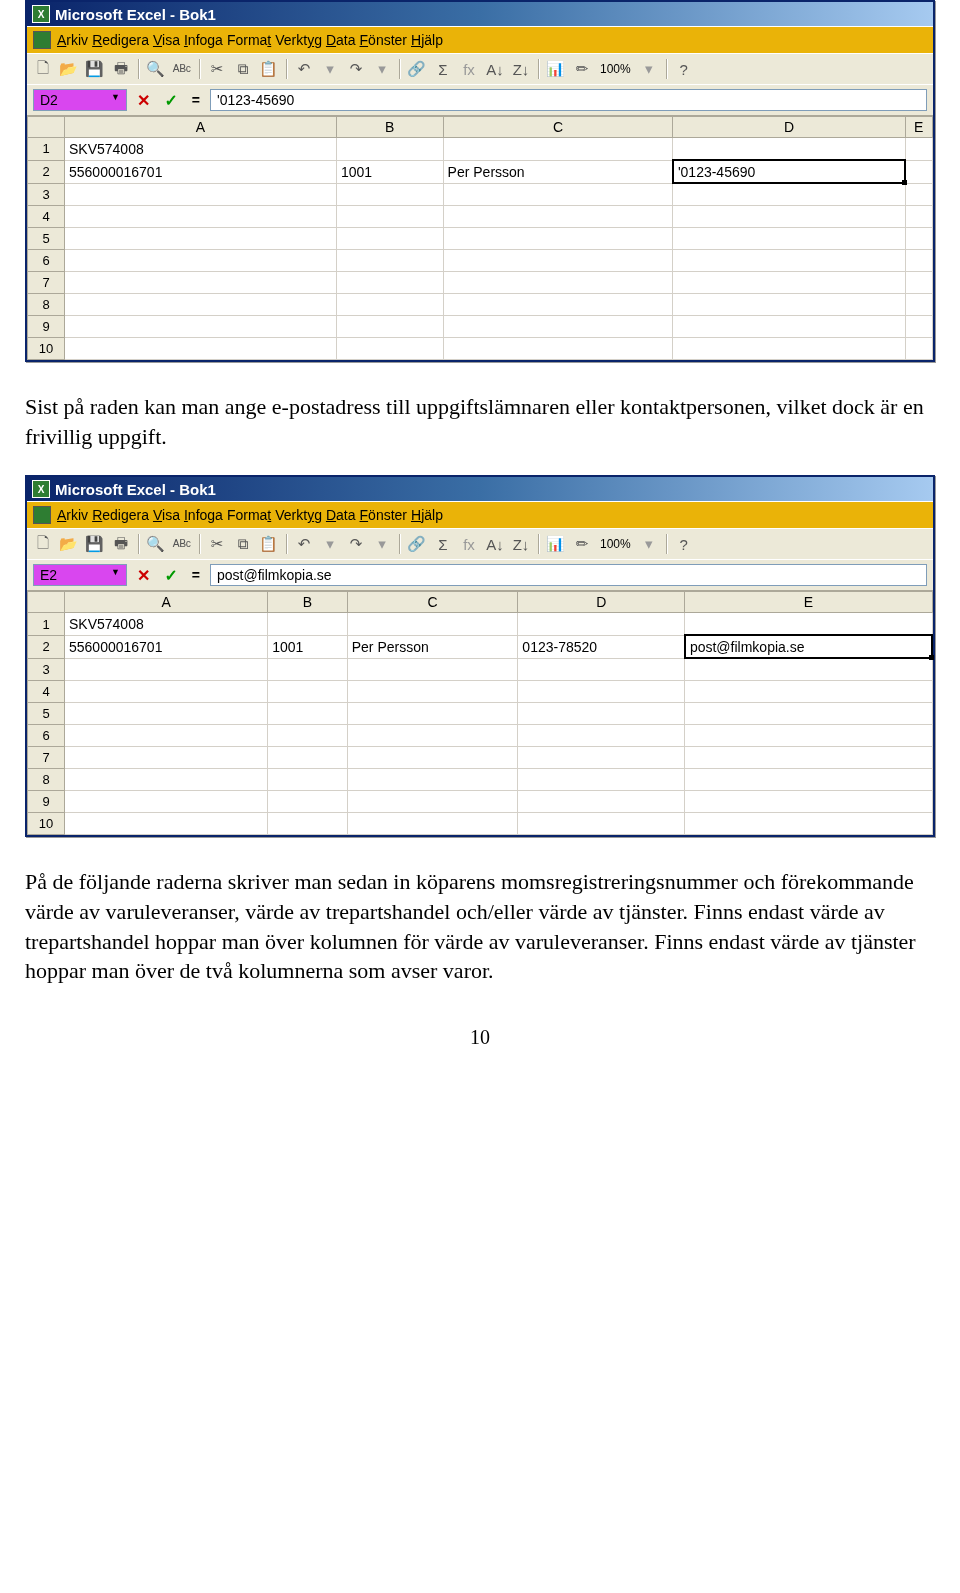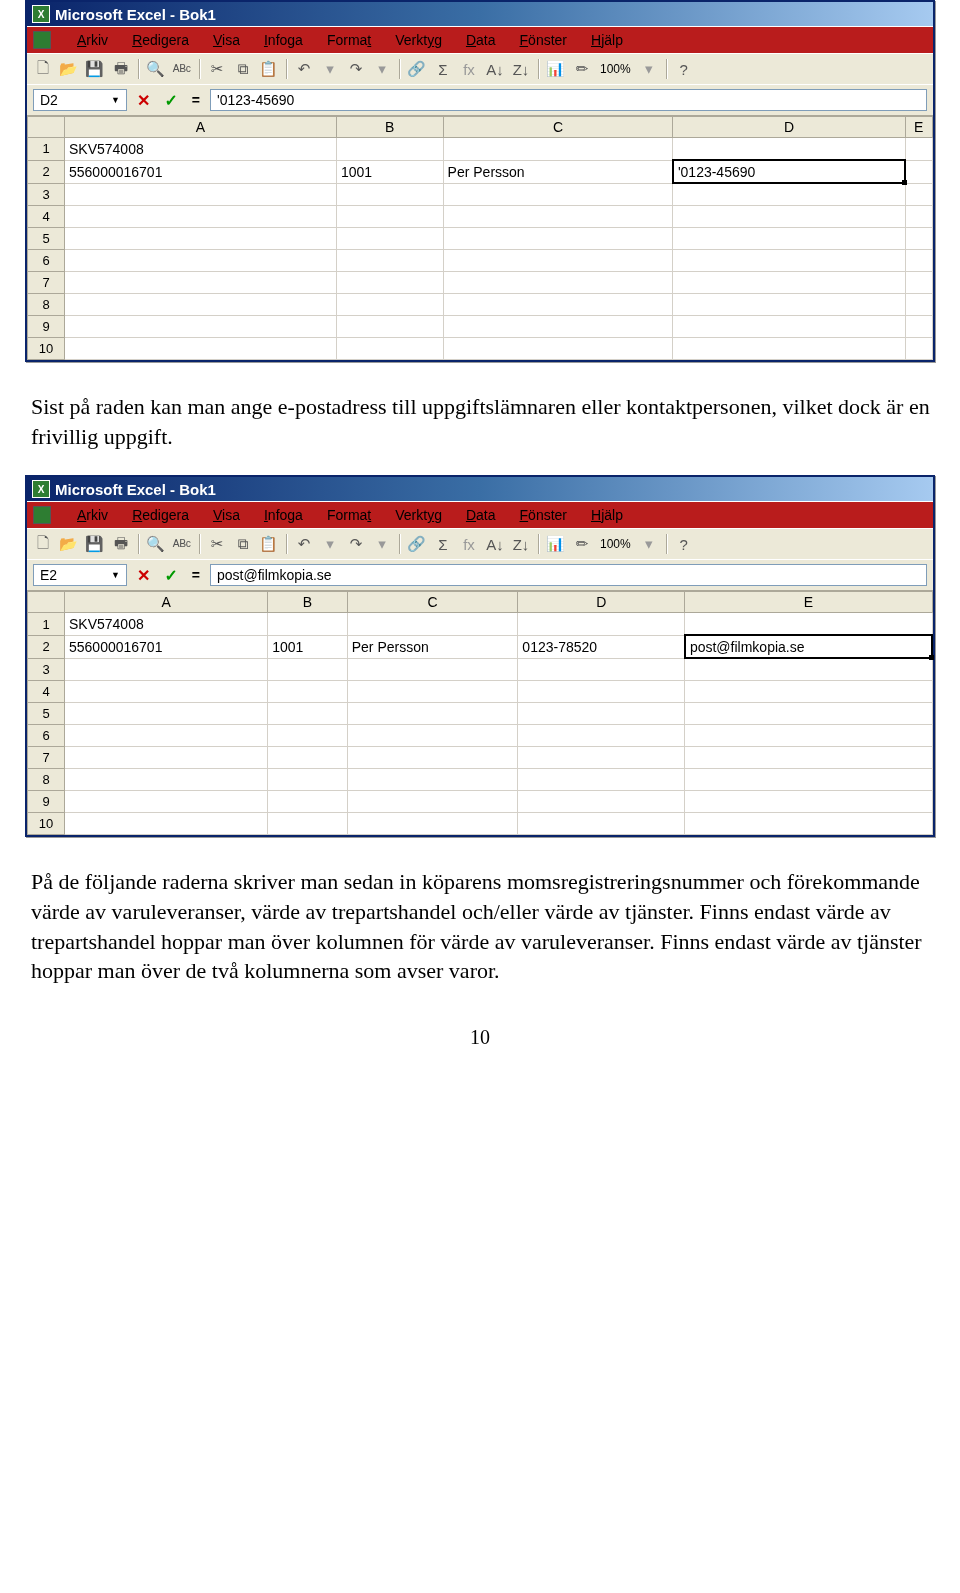--- a/index.html
+++ b/index.html
@@ -1,44 +1,44 @@
 <!DOCTYPE html>
 <html><head>
 <meta charset="utf-8">
 <style>
 body{margin:0;background:#fff;font-family:"Times New Roman",serif;font-size:20px;color:#000;width:960px}
 .page{padding:0 25px 40px 25px}
 .excel{border:2px solid #0a246a;background:#ece9d8;font-family:Tahoma,Arial,sans-serif;font-size:14px;margin:0 0 30px 0;box-shadow:1px 1px 0 #999}
 .titlebar{background:linear-gradient(90deg,#0a246a 0%,#3a6ea5 50%,#a6caf0 100%);color:#fff;display:flex;align-items:center;padding:3px 5px;font-weight:700;font-size:15px}
 .titlebar .xls{width:16px;height:16px;margin-right:5px;background:#2e7d32;border:1px solid #fff;display:flex;align-items:center;justify-content:center;font-size:10px;color:#fff;font-weight:700}
-.menubar{display:flex;align-items:center;background:#b91c1c;padding:4px 6px;gap:24px;border-top:1px solid #fff}
+.menubar{display:flex;align-items:center;background:#eab308;padding:4px 6px;gap:4px;border-top:1px solid #fff}
 .menubar .docicon{width:16px;height:16px;background:#2e7d32;border:1px solid #555;margin-right:2px}
 .menubar .m{color:#000}
 .menubar .m u{text-decoration:underline}
 .toolbar{display:flex;align-items:center;background:#ece9d8;padding:3px 4px;gap:2px;border-top:1px solid #fff}
 .tb{width:22px;height:22px;display:flex;align-items:center;justify-content:center;border:1px solid transparent;font-size:15px;color:#555}
 .sep{width:1px;height:20px;background:#aca899;margin:0 3px;box-shadow:1px 0 #fff}
 .fbar{display:flex;align-items:center;background:#ece9d8;padding:4px 6px;gap:6px;border-top:1px solid #fff}
-.namebox{background:#ffffff;border:1px solid #7f9db9;padding:2px 6px;min-width:80px;font-family:Arial;display:flex;align-items:center;justify-content:space-between}
+.namebox{background:#d946ef;border:1px solid #7f9db9;padding:2px 6px;min-width:80px;font-family:Arial;display:flex;align-items:flex-start;justify-content:space-between}
 .namebox .dd{font-size:9px;color:#000}
 .fbar .x{color:#c00;font-weight:700;font-size:16px;padding:0 4px}
 .fbar .ck{color:#090;font-weight:700;font-size:16px;padding:0 4px}
 .fbar .eq{color:#000;font-weight:700;padding:0 4px}
 .fcontent{background:#fff;border:1px solid #7f9db9;padding:2px 6px;flex:1;font-family:Arial}
 .grid{background:#fff;border-top:1px solid #aca899}
 table.sheet{border-collapse:collapse;width:100%;font-family:Arial,sans-serif;font-size:14px}
 .sheet th{background:#ece9d8;border:1px solid #aca899;font-weight:400;padding:1px 0;text-align:center;height:18px}
 .sheet th.corner{width:28px;background:#ece9d8}
 .sheet td.rh{background:#ece9d8;border:1px solid #aca899;text-align:center;width:28px;height:19px;font-size:13px}
 .sheet td{border:1px solid #d4d0c8;padding:1px 4px;height:19px}
 .sheet td.sel{border:2px solid #000;position:relative}
 .sheet td.sel::after{content:"";position:absolute;right:-3px;bottom:-3px;width:5px;height:5px;background:#000}
 .bold{font-weight:400}
 .zoom{font-family:Arial;font-size:12px;padding:0 4px}
-p.body{font-family:Garamond,"Times New Roman",serif;font-size:22px;line-height:1.35;margin:8px 0 24px 6px}
+p.body{font-family:Garamond,"Times New Roman",serif;font-size:22px;line-height:1.35;margin:8px 0 24px 0}
 .pagenum{text-align:center;font-family:Garamond,serif;font-size:20px;margin-top:40px}
 .dim{color:#999}
 </style>
 </head>
 <body>
 
 <div class="page">
 
 <div class="excel">
  <div class="titlebar">

